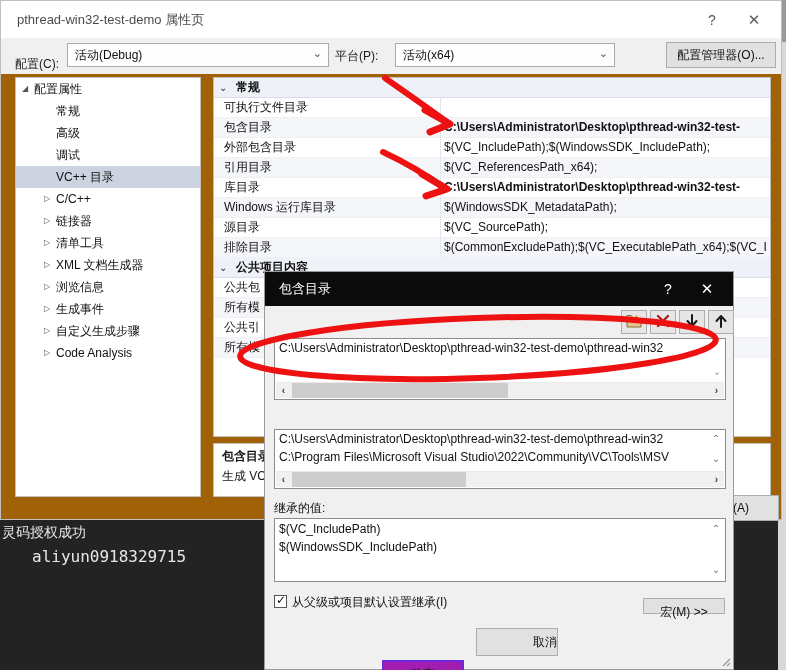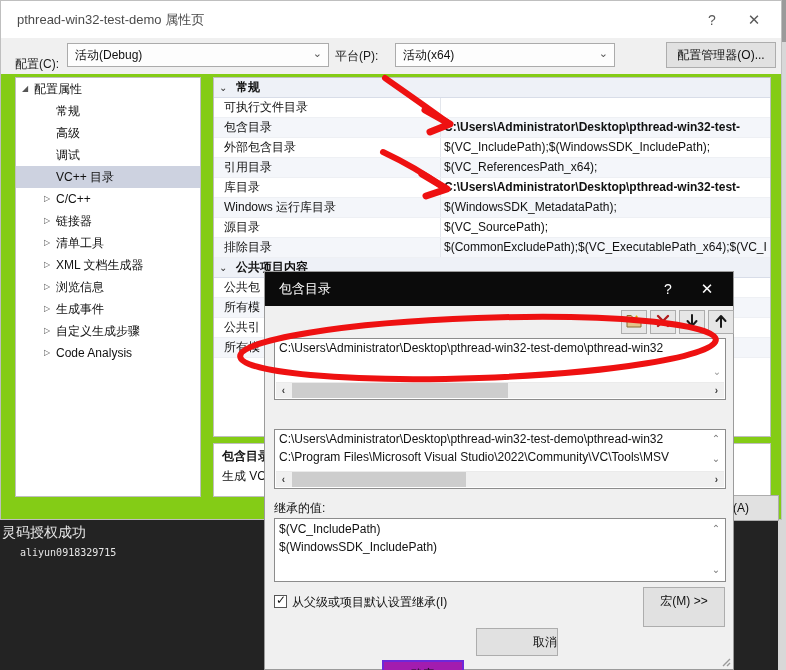--- a/index.html
+++ b/index.html
@@ -17,33 +17,33 @@
   .console {
     position: absolute; left: 0; top: 0; width: 786px; height: 670px;
     background: #232323;
   }
   .console-line {
     position: absolute; color: #e6e6e6;
     font-family: "DejaVu Sans Mono", monospace; font-size: 13px;
     white-space: pre;
   }
   .console-line.l1 { left: 2px; top: 524px; font-family: "Liberation Sans", sans-serif; font-size: 14px; }
-  .console-line.l2 { left: 20px; top: 547px; font-size: 10px; }
+  .console-line.l2 { left: 32px; top: 547px; font-size: 16px; }
   .console-scrollbar {
     position: absolute; right: 0; top: 0; width: 8px; height: 670px;
     background: #d8d8d8;
   }
   .console-scrollbar .thumb {
     position: absolute; left: 0; top: 0; width: 8px; height: 42px; background: #9a9a9a;
   }
 
   
   .propwin {
     position: absolute; left: 0; top: 0; width: 782px; height: 520px;
-    background: #84cc16; border: 1px solid #bfbfbf;
+    background: #a16207; border: 1px solid #bfbfbf;
     box-sizing: border-box;
   }
   .titlebar {
     position: relative; height: 36px; background: #ffffff;
     border-bottom: 1px solid #ffffff;
   }
   .titlebar .title {
     position: absolute; left: 16px; top: 10px;
     font-size: 13px; color: #4b4b4b;
   }
@@ -213,21 +213,21 @@
   .chk-row { position: absolute; left: 9px; top: 322px; }
   .chkbox {
     position: absolute; left: 0; top: 1px; width: 13px; height: 13px;
     background: #fff; border: 1px solid #555; box-sizing: border-box;
   }
   .chkbox .tick {
     position: absolute; left: 1px; top: -3px; font-size: 12px; color: #111;
   }
   .chk-label { position: absolute; left: 18px; top: 0; font-size: 12px; color: #111; white-space: nowrap; }
 
-  .macro-btn { position: absolute; left: 378px; top: 315px; width: 82px; height: 40px; line-height: 26px; }
+  .macro-btn { position: absolute; left: 378px; top: 326px; width: 82px; height: 16px; line-height: 26px; }
 
   .ok-btn {
     position: absolute; left: 382px; top: 628px; width: 82px; height: 28px;
     line-height: 24px; border: 2px solid #6d28d9; background: #a21caf; margin-top: 32px;
   }
   .cancel-btn {
     position: absolute; left: 476px; top: 628px; width: 82px; height: 28px;
     line-height: 26px;
     text-align: right;
   }

